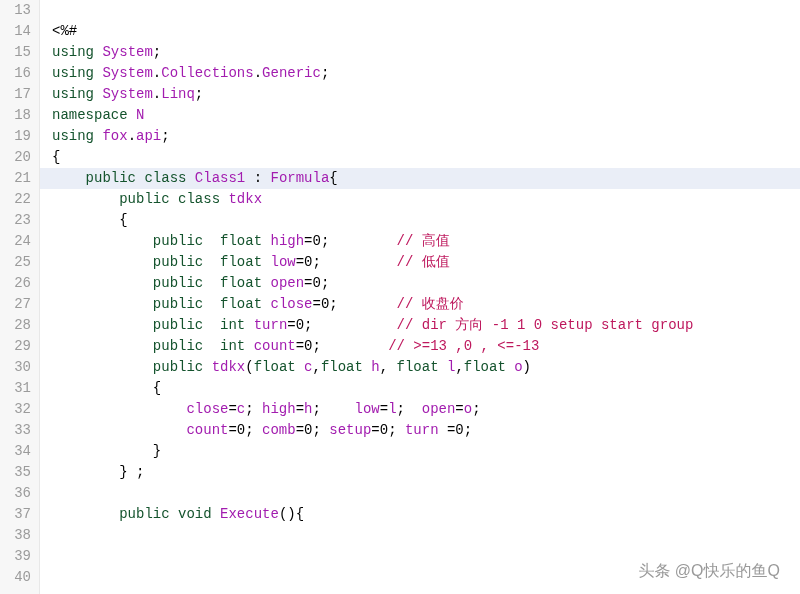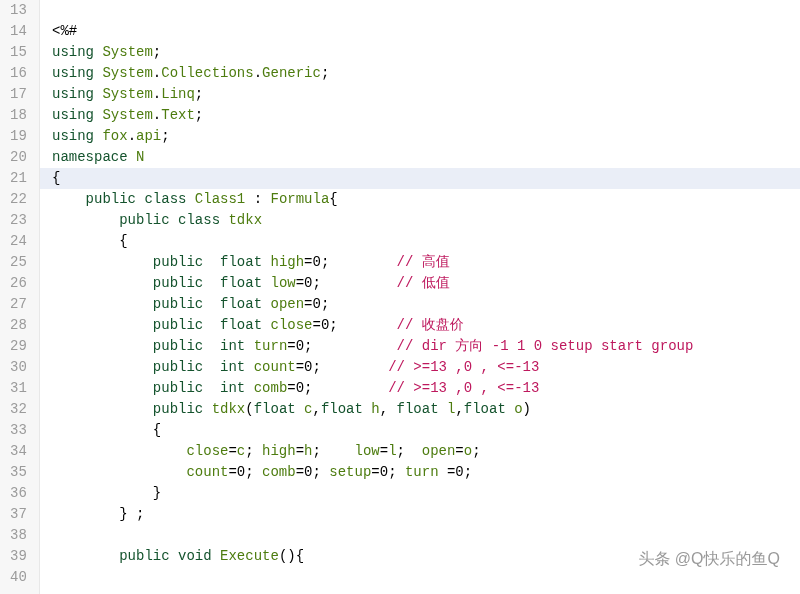--- a/index.html
+++ b/index.html
@@ -14,20 +14,21 @@
     }
     .editor {
       display: flex;
       width: 100%;
       height: 100%;
     }
     .gutter {
       background: #f7f7f7;
       border-right: 1px solid #e8e8e8;
       color: #999999;
+      text-align: right;
       padding: 0 8px 0 10px;
       user-select: none;
       width: 40px;
     }
     .code-area {
       flex: 1;
       padding-left: 12px;
       position: relative;
     }
     .line {
@@ -42,25 +43,25 @@
       right: 0;
       height: 21px;
       background: #eaeef7;
       z-index: 0;
     }
     .code-content { position: relative; z-index: 1; }
     .kw { color: #14532d; }
     .num { color: #000000; }
     .comment { color: #be185d; }
     .punct { color: #000000; }
-    .ident { color: #4d7c0f; }
+    .ident { color: #a21caf; }
     .watermark {
       position: absolute;
       right: 20px;
-      bottom: 24px;
+      bottom: 12px;
       color: #888;
       font-size: 16px;
       font-family: sans-serif;
       opacity: 0.85;
       z-index: 10;
       text-shadow: 0 0 2px #fff, 0 0 2px #fff;
     }
   </style>
 </head>
 <body>
@@ -97,34 +98,32 @@
       <div class="line">40</div>
     </div>
   <div class="code-area">
     <div class="highlight-line" style="top: 168px;"></div>
       <div class="code-content">
         <div class="line"></div>
         <div class="line"><span class="punct">&lt;</span><span class="punct">%</span><span class="punct">#</span></div>
         <div class="line"><span class="kw">using</span> <span class="ident">System</span><span class="punct">;</span></div>
         <div class="line"><span class="kw">using</span> <span class="ident">System</span><span class="punct">.</span><span class="ident">Collections</span><span class="punct">.</span><span class="ident">Generic</span><span class="punct">;</span></div>
         <div class="line"><span class="kw">using</span> <span class="ident">System</span><span class="punct">.</span><span class="ident">Linq</span><span class="punct">;</span></div>
-        <div class="line"><span class="kw">using</span> <span class="ident">System</span><span class="punct">.</span><span class="ident">Text</span><span class="punct">;</span></div>
+        <div class="line"><span class="kw">namespace</span> <span class="ident">N</span></div>
         <div class="line"><span class="kw">using</span> <span class="ident">fox</span><span class="punct">.</span><span class="ident">api</span><span class="punct">;</span></div>
-        <div class="line"><span class="kw">namespace</span> <span class="ident">N</span></div>
         <div class="line"><span class="punct">{</span></div>
         <div class="line">    <span class="kw">public</span> <span class="kw">class</span> <span class="ident">Class1</span> <span class="punct">:</span> <span class="ident">Formula</span><span class="punct">{</span></div>
         <div class="line">        <span class="kw">public</span> <span class="kw">class</span> <span class="ident">tdkx</span></div>
         <div class="line">        <span class="punct">{</span></div>
         <div class="line">            <span class="kw">public</span>  <span class="kw">float</span> <span class="ident">high</span><span class="punct">=</span><span class="num">0</span><span class="punct">;</span>        <span class="comment">// 高值</span></div>
         <div class="line">            <span class="kw">public</span>  <span class="kw">float</span> <span class="ident">low</span><span class="punct">=</span><span class="num">0</span><span class="punct">;</span>         <span class="comment">// 低值</span></div>
         <div class="line">            <span class="kw">public</span>  <span class="kw">float</span> <span class="ident">open</span><span class="punct">=</span><span class="num">0</span><span class="punct">;</span></div>
         <div class="line">            <span class="kw">public</span>  <span class="kw">float</span> <span class="ident">close</span><span class="punct">=</span><span class="num">0</span><span class="punct">;</span>       <span class="comment">// 收盘价</span></div>
         <div class="line">            <span class="kw">public</span>  <span class="kw">int</span> <span class="ident">turn</span><span class="punct">=</span><span class="num">0</span><span class="punct">;</span>          <span class="comment">// dir 方向 -1 1 0 setup start group</span></div>
         <div class="line">            <span class="kw">public</span>  <span class="kw">int</span> <span class="ident">count</span><span class="punct">=</span><span class="num">0</span><span class="punct">;</span>        <span class="comment">// &gt;=13 ,0 , &lt;=-13</span></div>
-        <div class="line">            <span class="kw">public</span>  <span class="kw">int</span> <span class="ident">comb</span><span class="punct">=</span><span class="num">0</span><span class="punct">;</span>         <span class="comment">// &gt;=13 ,0 , &lt;=-13</span></div>
         <div class="line">            <span class="kw">public</span> <span class="ident">tdkx</span><span class="punct">(</span><span class="kw">float</span> <span class="ident">c</span><span class="punct">,</span><span class="kw">float</span> <span class="ident">h</span><span class="punct">,</span> <span class="kw">float</span> <span class="ident">l</span><span class="punct">,</span><span class="kw">float</span> <span class="ident">o</span><span class="punct">)</span></div>
         <div class="line">            <span class="punct">{</span></div>
         <div class="line">                <span class="ident">close</span><span class="punct">=</span><span class="ident">c</span><span class="punct">;</span> <span class="ident">high</span><span class="punct">=</span><span class="ident">h</span><span class="punct">;</span>    <span class="ident">low</span><span class="punct">=</span><span class="ident">l</span><span class="punct">;</span>  <span class="ident">open</span><span class="punct">=</span><span class="ident">o</span><span class="punct">;</span></div>
         <div class="line">                <span class="ident">count</span><span class="punct">=</span><span class="num">0</span><span class="punct">;</span> <span class="ident">comb</span><span class="punct">=</span><span class="num">0</span><span class="punct">;</span> <span class="ident">setup</span><span class="punct">=</span><span class="num">0</span><span class="punct">;</span> <span class="ident">turn</span> <span class="punct">=</span><span class="num">0</span><span class="punct">;</span></div>
         <div class="line">            <span class="punct">}</span></div>
         <div class="line">        <span class="punct">}</span> <span class="punct">;</span></div>
         <div class="line"></div>
         <div class="line">        <span class="kw">public</span> <span class="kw">void</span> <span class="ident">Execute</span><span class="punct">(</span><span class="punct">)</span><span class="punct">{</span></div>
       </div>
   </div>

